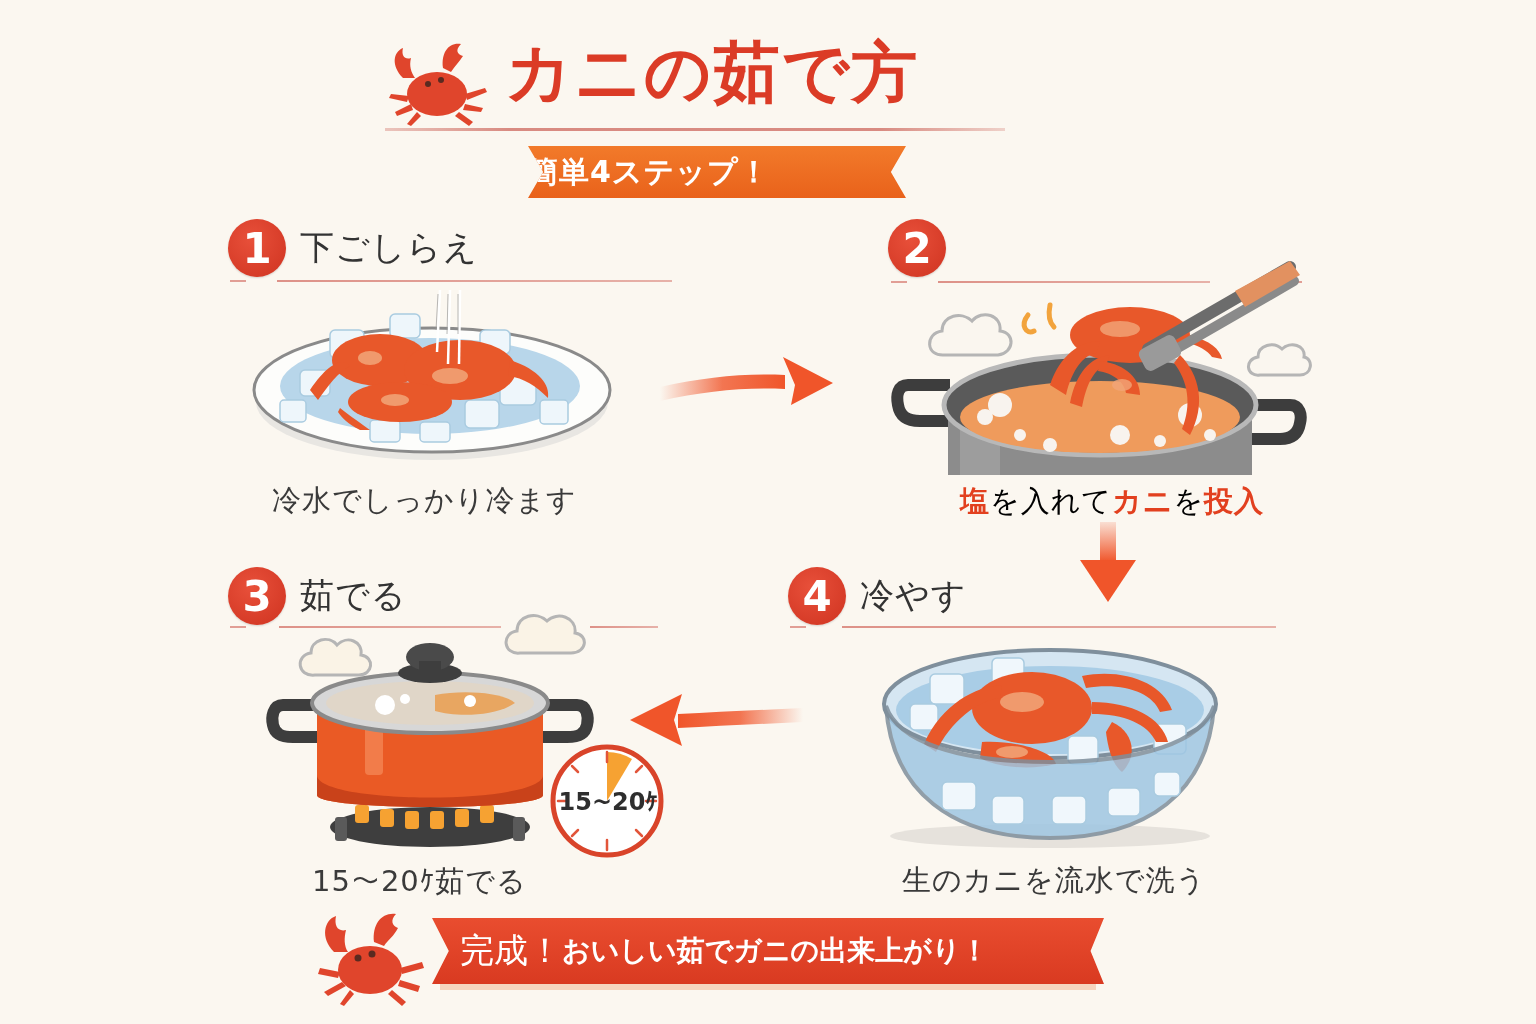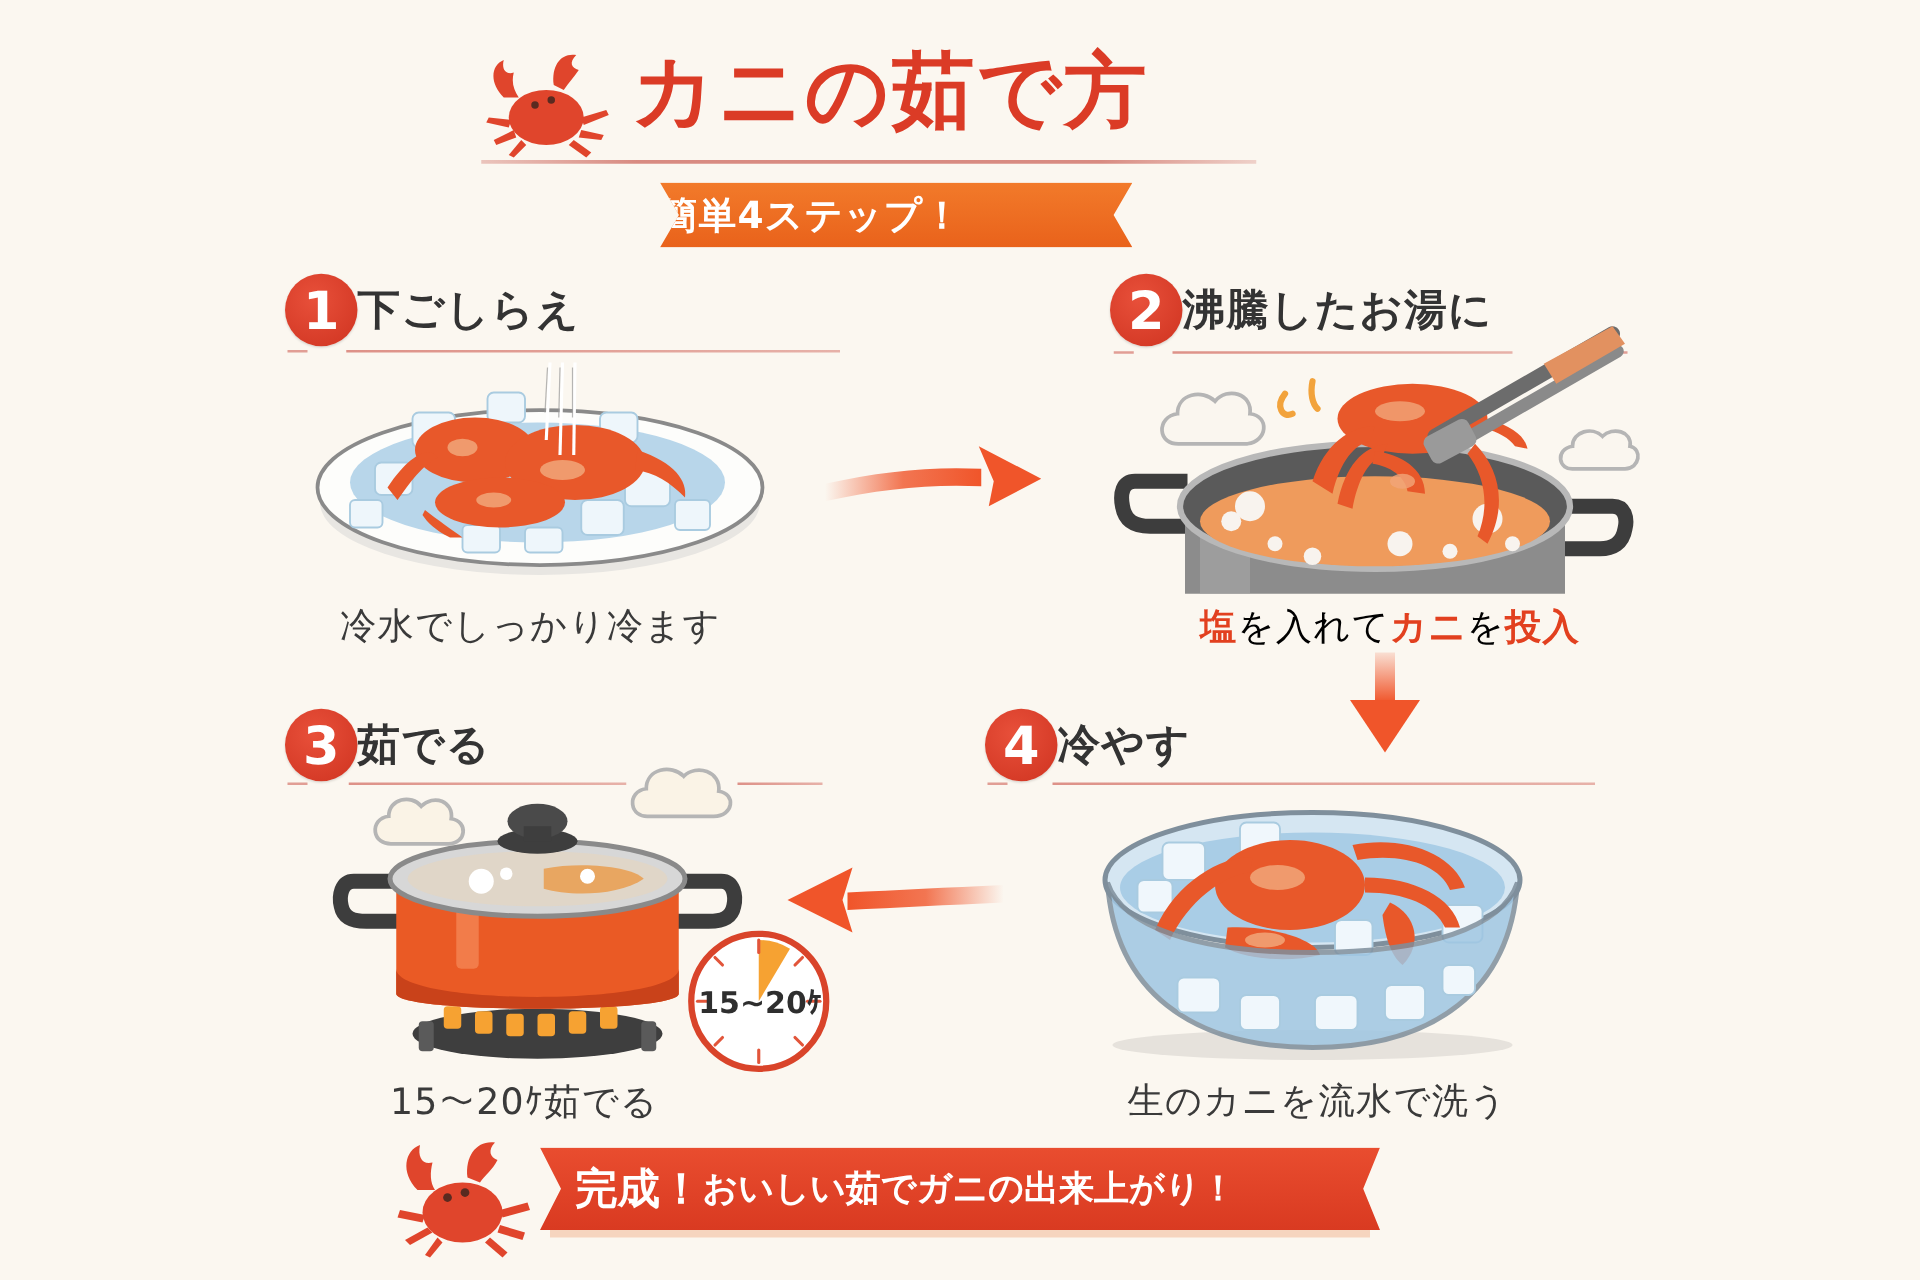--- a/index.html
+++ b/index.html
@@ -32,21 +32,21 @@
 
   
   .step-head { display: flex; align-items: center; white-space: nowrap; }
   .step-num {
     width: 58px; height: 58px; border-radius: 50%;
     background: radial-gradient(circle at 40% 35%, #e8503a, #cf3320);
     color: #fff; font-weight: bold; font-size: 42px;
     display: flex; align-items: center; justify-content: center;
     box-shadow: 0 1px 2px rgba(0,0,0,0.15);
   }
-  .step-title { font-size: 34px; font-weight: bold; color: #333; letter-spacing: 1px; }
+  .step-title { margin-left: 14px; font-size: 34px; font-weight: normal; color: #333; letter-spacing: 1px; }
   .step-line {
     height: 2px;
     background: linear-gradient(90deg, rgba(214,120,110,0.8), rgba(214,120,110,0.55));
   }
   .step-line-stub { height: 2px; background: rgba(214,120,110,0.7); }
 
   .caption { font-size: 29px; color: #3a3a3a; white-space: nowrap; letter-spacing: 1px; }
   .caption .red { color: #e2401f; font-weight: bold; }
   .caption .dark { color: #000000; font-family: Liberation Serif, serif; }
 
@@ -54,21 +54,21 @@
   .banner {
     left: 432px; top: 918px; width: 672px; height: 66px;
     background: linear-gradient(180deg, #e94d2f, #d93a21);
     clip-path: polygon(0 0, 100% 0, 98% 50%, 100% 100%, 0 100%, 2.5% 50%);
     display: flex; align-items: center; padding-left: 28px;
   }
   .banner-shadow {
     left: 440px; top: 984px; width: 656px; height: 6px;
     background: rgba(240,170,130,0.45);
   }
-  .banner .b-strong { color: #fff; font-weight: bold; font-size: 34px; }
+  .banner .b-strong { color: #fff; font-weight: normal; font-size: 34px; }
   .banner .b-rest { color: #fff; font-weight: bold; font-size: 28px; margin-left: 0; }
 
   svg { display: block; overflow: visible; }
 </style>
 </head>
 <body>
 
 <div class="abs" style="left:385px; top:38px; width:110px; height:90px;">
   <svg width="110" height="90" viewBox="0 0 110 90">
     <g fill="#e0452c" stroke="none">
@@ -157,21 +157,20 @@
         <stop offset="1" stop-color="#f0552a"></stop>
       </linearGradient>
     </defs>
     <path d="M5 32 C50 22 90 18 130 20 L130 34 C90 32 50 36 5 46 Z" fill="url(#ga1)"></path>
     <path d="M128 2 L178 28 L136 50 L140 30 Z" fill="#f0552a"></path>
   </svg>
 </div>
 
 <div class="abs step-head" style="left:888px; top:219px;">
   <div class="step-num">2</div>
-  <div class="step-title">沸騰したお湯に</div>
 </div>
 <div class="abs step-line-stub" style="left:891px; top:281px; width:16px;"></div>
 <div class="abs step-line" style="left:938px; top:281px; width:272px;"></div>
 <div class="abs step-line-stub" style="left:1286px; top:281px; width:16px;"></div>
 
 <div class="abs" style="left:890px; top:245px; width:420px; height:235px;">
   <svg width="420" height="235" viewBox="0 0 420 235">
 
     <path d="M60 140 L18 140 C8 140 6 150 8 160 C10 172 18 176 30 176 L62 176" fill="none" stroke="#3d3d3d" stroke-width="12"></path>
     <path d="M360 160 L400 160 C410 160 412 170 410 178 C408 190 400 194 390 194 L358 194" fill="none" stroke="#3d3d3d" stroke-width="12"></path>

